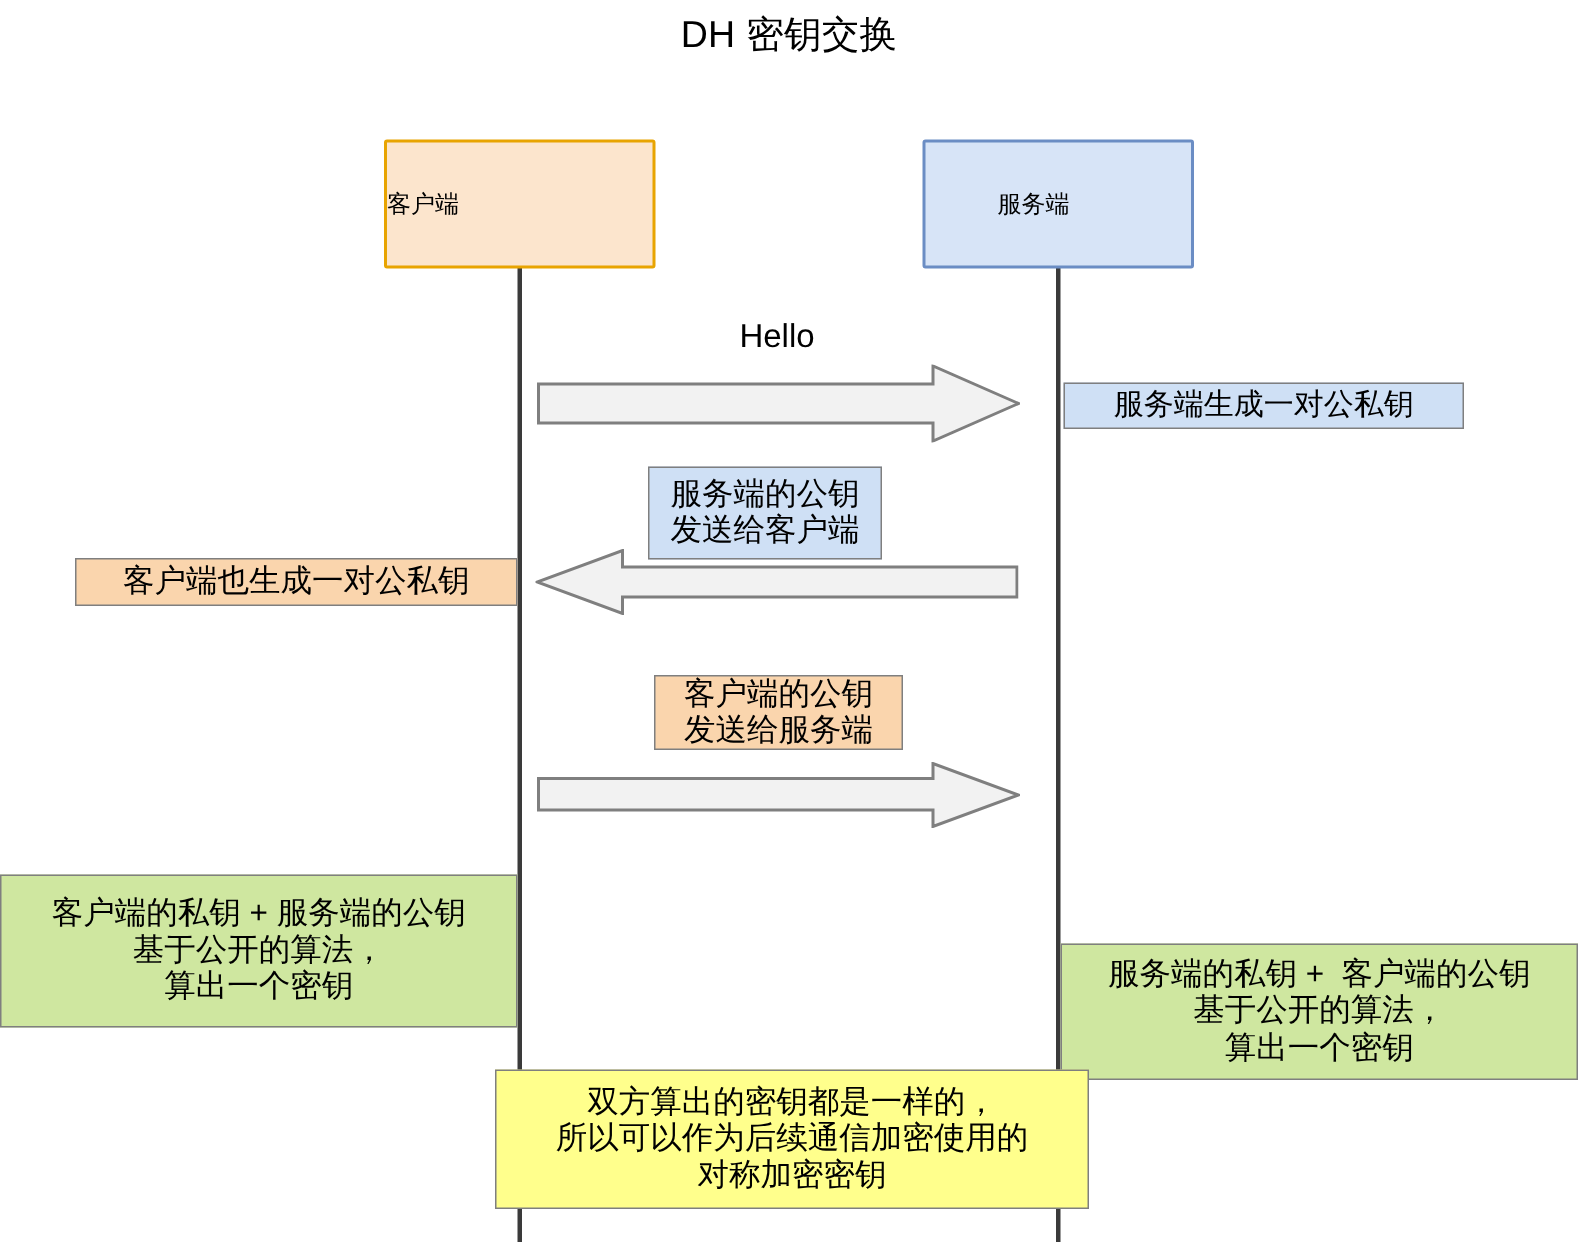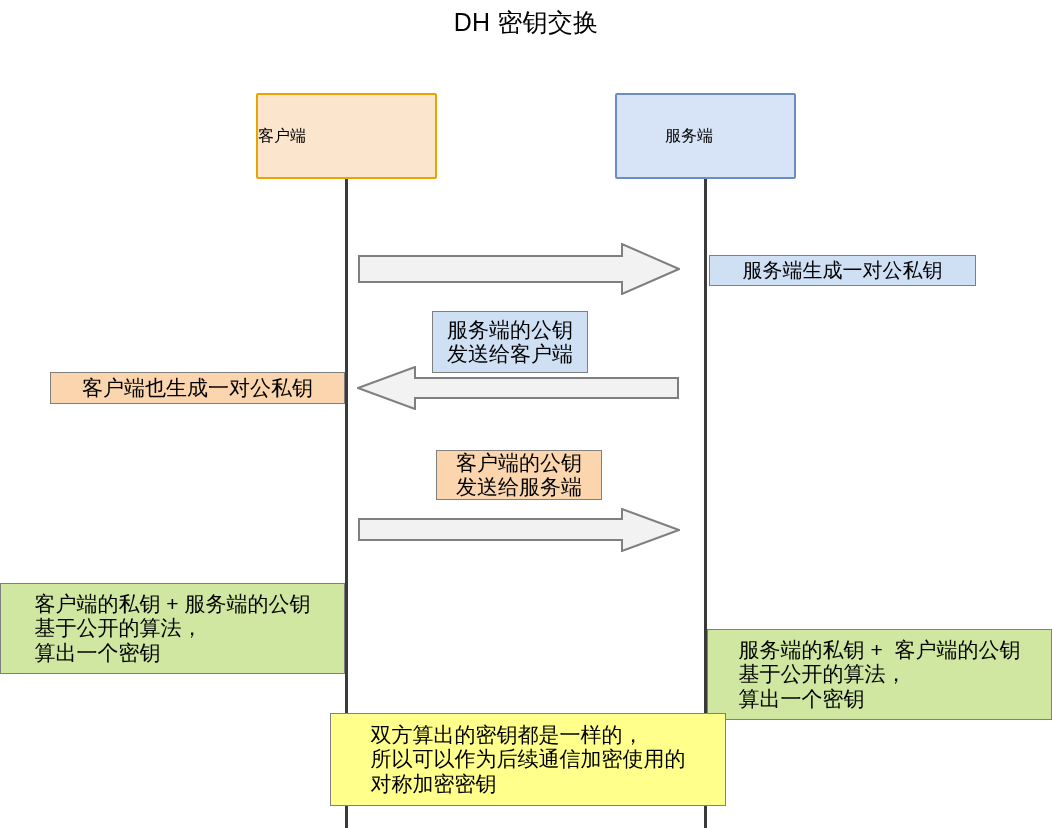--- a/index.html
+++ b/index.html
@@ -57,21 +57,21 @@
   }
 
   
   .note {
     box-sizing: border-box;
     border: 1px solid #7f7f7f;
     display: flex;
     flex-direction: column;
     align-items: center;
     justify-content: center;
-    text-align: left;
+    text-align: center;
     font-size: 21px;
     line-height: 1.16;
     white-space: pre;
   }
   .note-blue   { background: #cfe0f5; }
   .note-orange { background: #fad5ad; }
   .note-green  { background: #cfe7a0; }
   .note-yellow { background: #ffff8c; }
 
   
@@ -94,20 +94,21 @@
   <div class="abs lifeline" style="left:704px; top:176px; height:652px;"></div>
 
   <div class="abs actor actor-client" style="left:256px; top:93px; width:181px; height:86px;">
     <span>客户端</span>
   </div>
 
   <div class="abs actor actor-server" style="left:615px; top:93px; width:181px; height:86px;">
     <span>服务端</span>
   </div>
 
+  <div class="abs msg-label" style="left:358px; top:211px; width:320px;">Hello</div>
 
   <div class="abs" style="left:358px; top:243px; width:322px; height:52px;">
     <svg class="arrow-svg" width="322" height="52" viewBox="0 0 322 52" xmlns="http://www.w3.org/2000/svg">
       <polygon points="1,13 264,13 264,1 321,26 264,51 264,39 1,39" fill="#f2f2f2" stroke="#7f7f7f" stroke-width="2" stroke-linejoin="miter"></polygon>
     </svg>
   </div>
 
   <div class="abs note note-blue" style="left:709px; top:255px; width:267px; height:31px; font-size:20px;">
     <span>服务端生成一对公私钥</span>
   </div>
@@ -131,21 +132,21 @@
     <span>客户端的公钥
 发送给服务端</span>
   </div>
 
   <div class="abs" style="left:358px; top:508px; width:322px; height:44px;">
     <svg class="arrow-svg" width="322" height="44" viewBox="0 0 322 44" xmlns="http://www.w3.org/2000/svg">
       <polygon points="1,11 264,11 264,1 321,22 264,43 264,32 1,32" fill="#f2f2f2" stroke="#7f7f7f" stroke-width="2" stroke-linejoin="miter"></polygon>
     </svg>
   </div>
 
-  <div class="abs note note-green" style="left:0px; top:583px; width:345px; height:91px;">
+  <div class="abs note note-green" style="left:0px; top:583px; width:345px; height:102px;">
     <span>客户端的私钥 + 服务端的公钥
 基于公开的算法，
 算出一个密钥</span>
   </div>
 
   <div class="abs note note-green" style="left:707px; top:583px; width:345px; height:91px;margin-top:46px;">
     <span>服务端的私钥 +  客户端的公钥
 基于公开的算法，
 算出一个密钥</span>
   </div>

